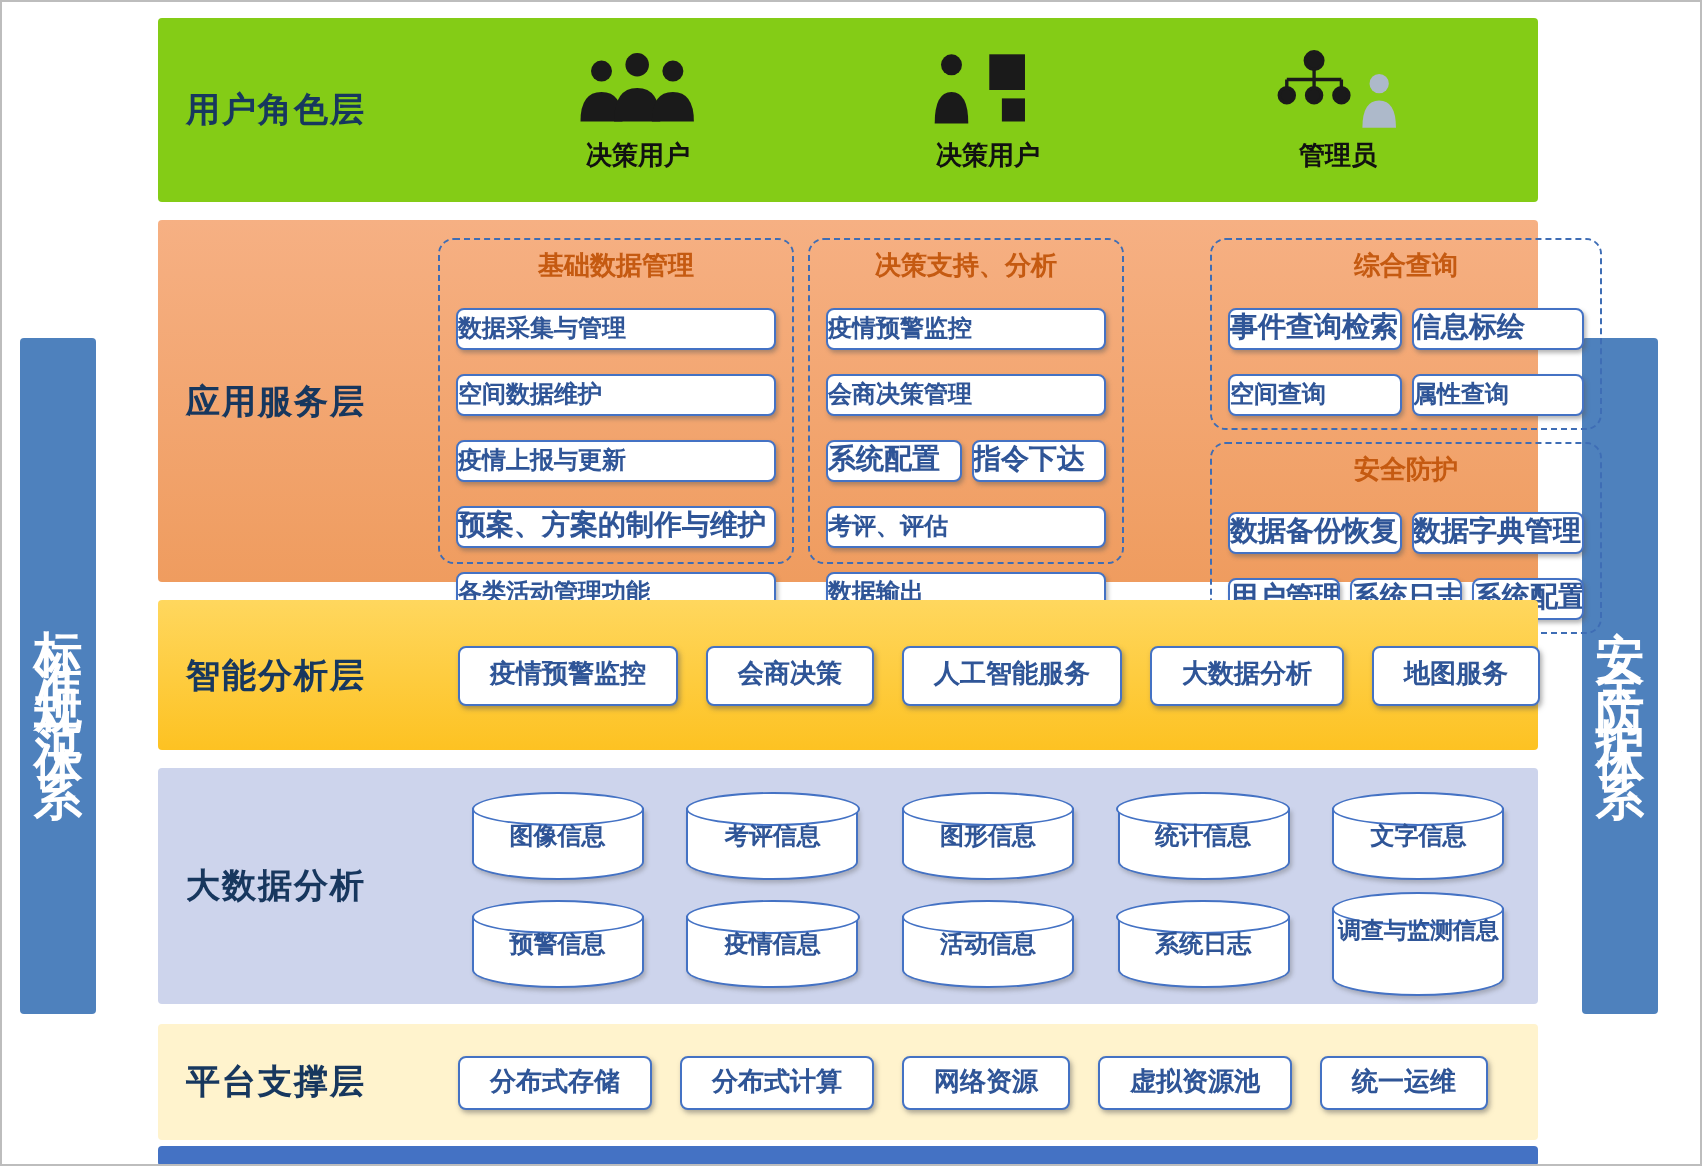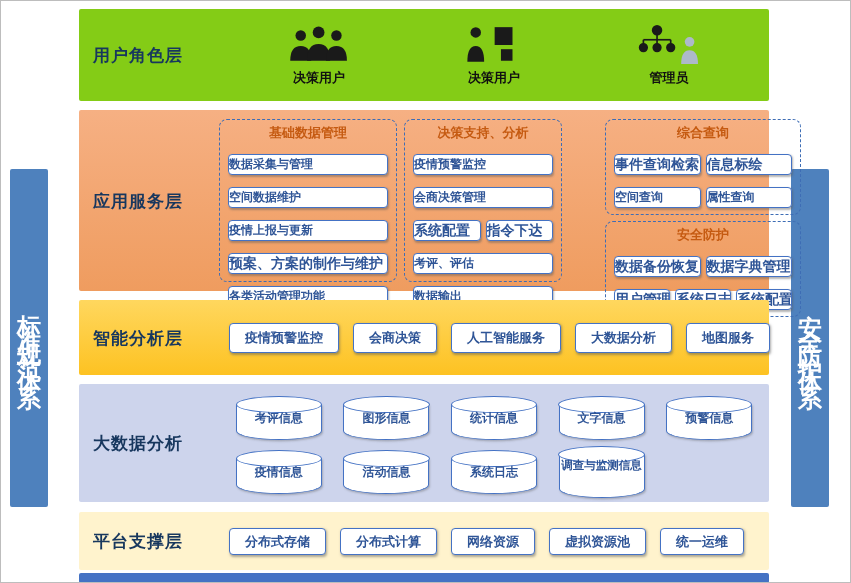--- a/index.html
+++ b/index.html
@@ -209,20 +209,23 @@
       <div class="pill">人工智能服务</div>
       <div class="pill">大数据分析</div>
       <div class="pill">地图服务</div>
     </div>
   </div>
 
   <div class="band band-core">
     <div class="layer-title">大数据分析</div>
     <div class="db-grid">
       <div class="db">
+          <span class="db-label">图像信息</span>
+        </div>
+      <div class="db">
           <span class="db-label">考评信息</span>
         </div>
       <div class="db">
           <span class="db-label">图形信息</span>
         </div>
       <div class="db">
           <span class="db-label">统计信息</span>
         </div>
       <div class="db">
           <span class="db-label">文字信息</span>

